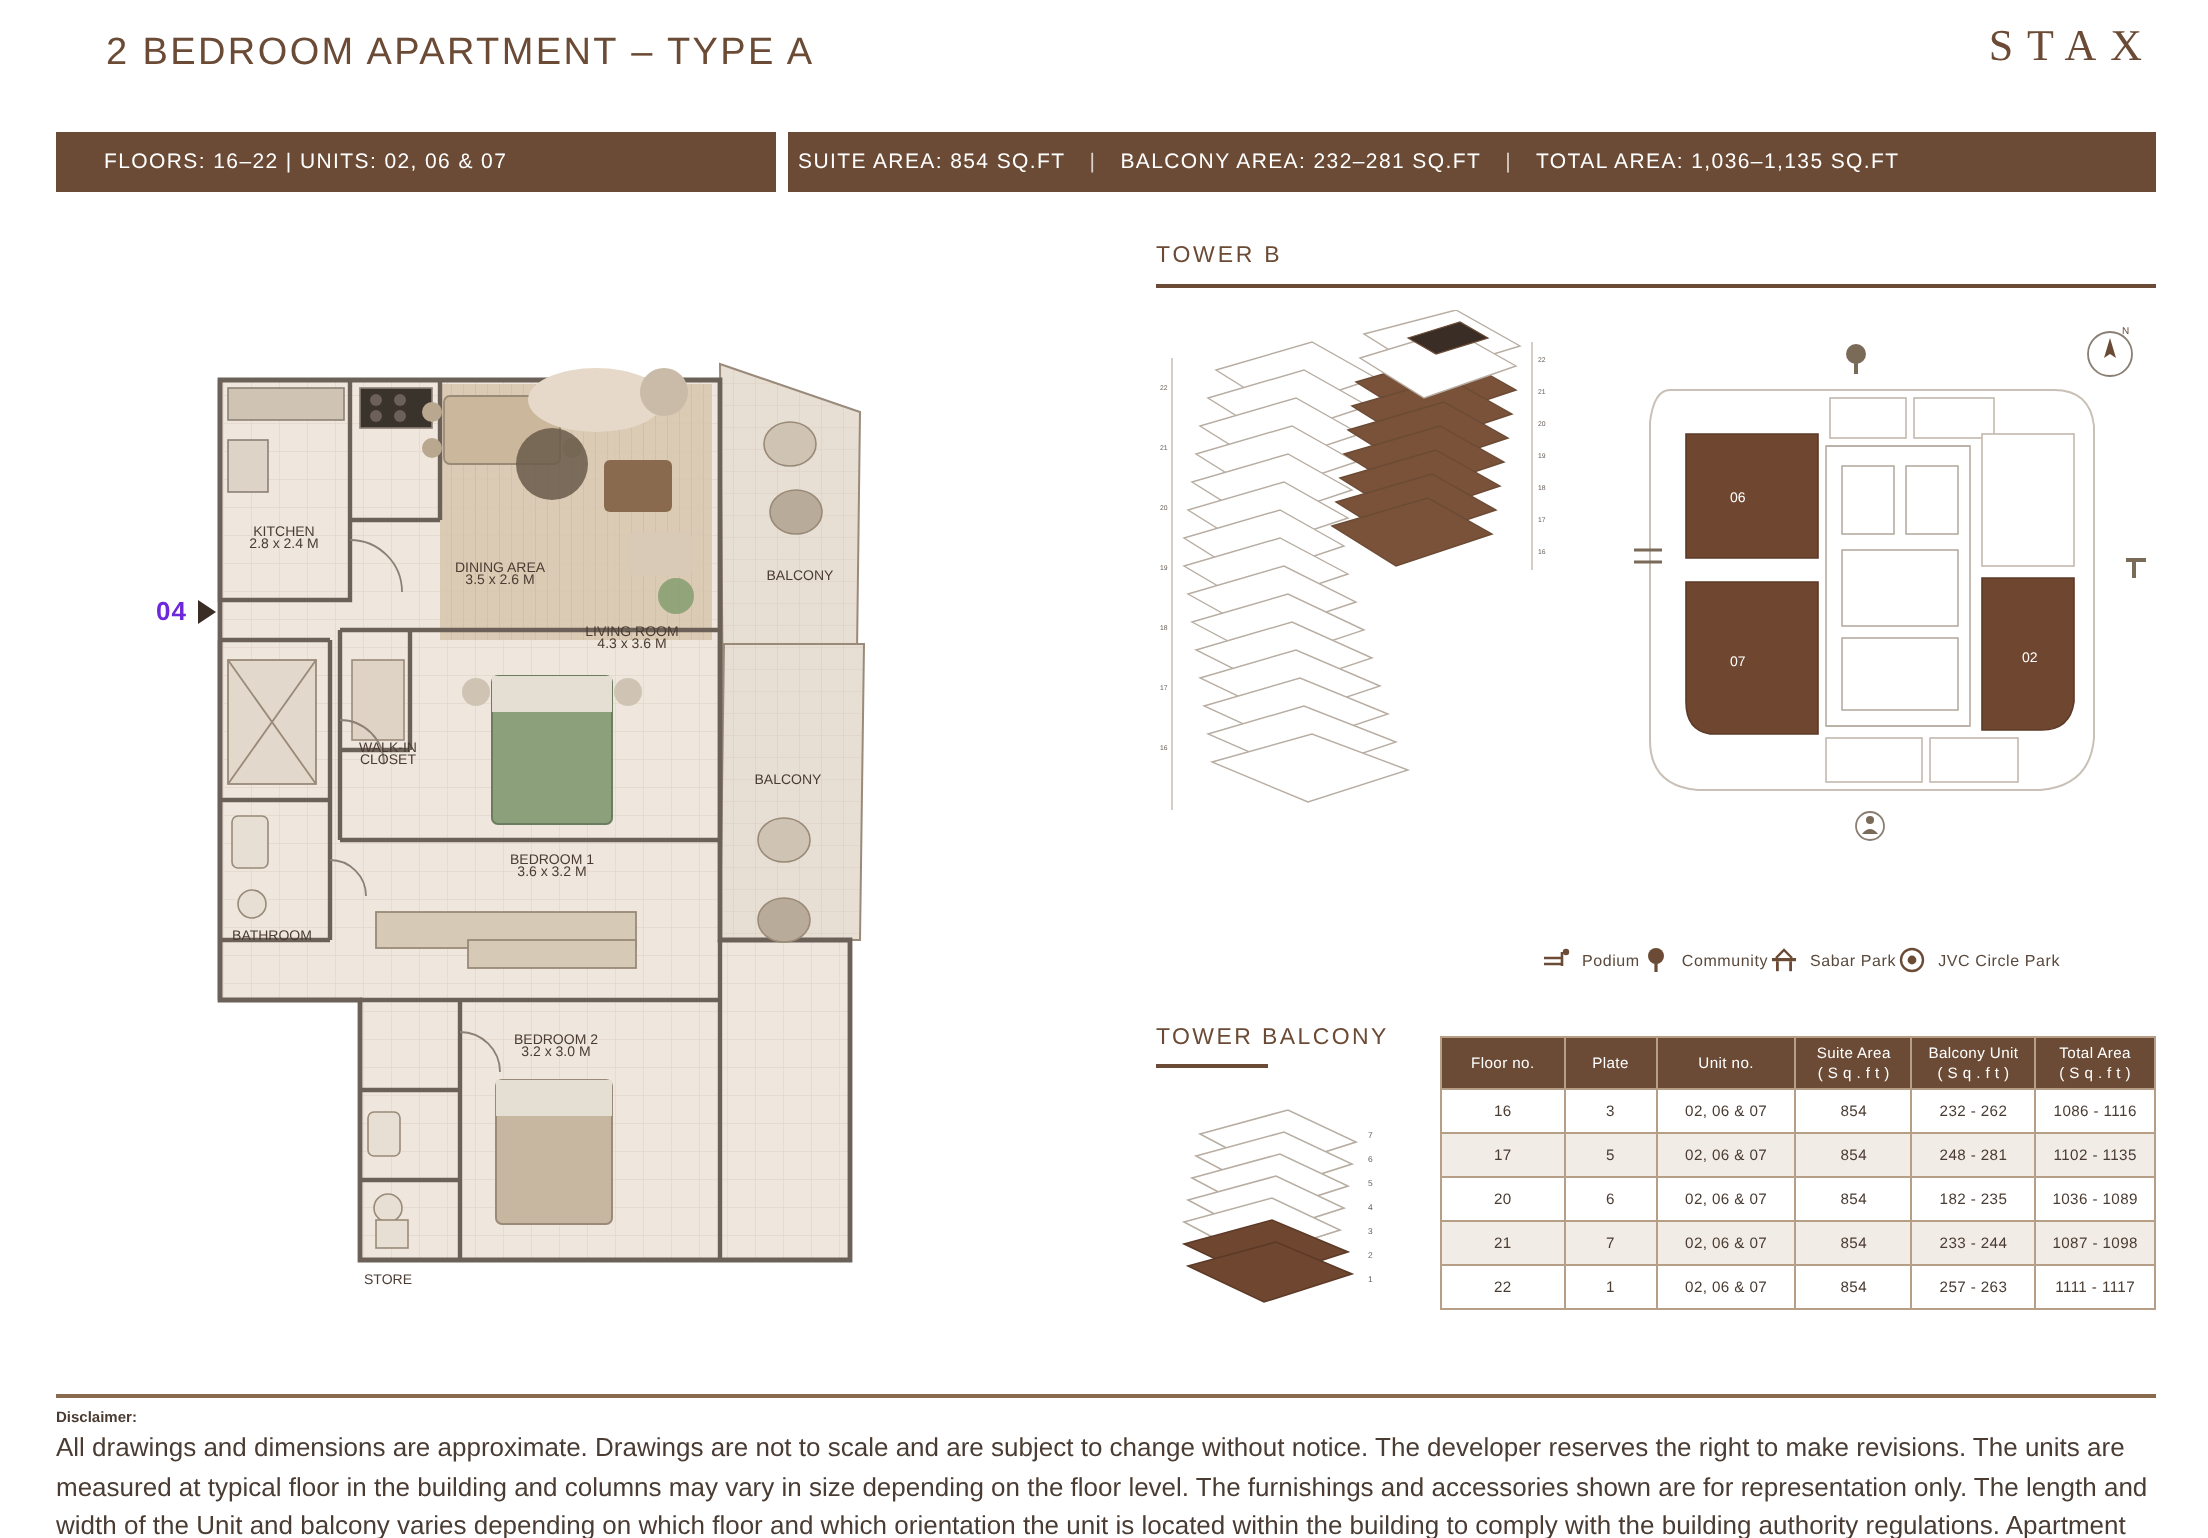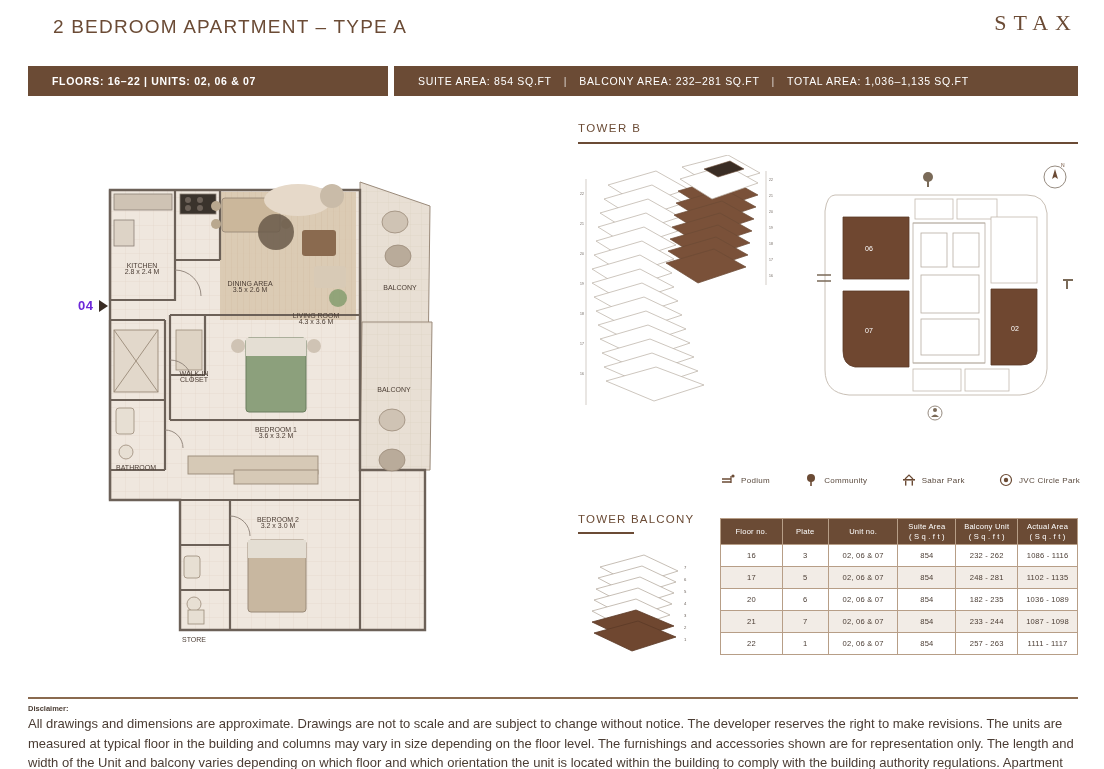--- a/index.html
+++ b/index.html
@@ -26,22 +26,22 @@
     font-family:"Liberation Serif", serif;
   }
 
   
   .bar {
     position:absolute; top:66px; height:30px;
     background:#6b4b35; color:#ffffff;
     display:flex; align-items:center;
     font-size:10.5px; letter-spacing:.7px;
   }
-  .bar-left { left:28px; width:360px; padding-left:24px;font-weight:bold; }
-  .bar-right { left:394px; right:26px; padding-left:24px; }
+  .bar-left { left:28px; width:360px; padding-left:24px; }
+  .bar-right { left:394px; right:26px; padding-left:5px; }
   .bar-right .seg { white-space:nowrap; }
   .bar-right .sep { padding:0 12px; opacity:.75; }
 
   
   .plan-wrap { position:absolute; left:70px; top:170px; width:430px; height:480px; }
   .plan-svg { position:absolute; left:0; top:0; }
   .unit-tag {
     position:absolute; left:8px; top:128px;
     display:flex; align-items:center; gap:6px;
     font-size:13px; font-weight:bold; color:#6d28d9; letter-spacing:.5px;
@@ -57,21 +57,21 @@
     font-size:11.5px; letter-spacing:1.4px; color:#6b4b35;
   }
   .tower-rule { position:absolute; left:578px; top:142px; width:500px; height:2px; background:#6b4b35; }
 
   .stack-wrap { position:absolute; left:578px; top:155px; width:210px; height:280px; }
   .floorkey-wrap { position:absolute; left:805px; top:155px; width:275px; height:280px; }
 
   
   .legend {
     position:absolute; left:720px; top:473px; width:360px;
-    display:flex; justify-content:space-between; align-items:center;
+    display:flex; justify-content:center; align-items:center;
     font-size:8px; color:#5a4a3e; letter-spacing:.3px;
   }
   .legend .item { display:flex; align-items:center; gap:5px; }
 
   
   .plates-head { position:absolute; left:578px; top:513px; font-size:11.5px; letter-spacing:1.2px; color:#6b4b35; }
   .plates-rule { position:absolute; left:578px; top:532px; width:56px; height:2px; background:#6b4b35; }
   .plates-art { position:absolute; left:578px; top:545px; width:130px; height:120px; }
 
   
@@ -459,21 +459,21 @@
         </th>
         <th style="width:58px">
           <div>Suite Area</div>
           <div>( S q . f t )</div>
         </th>
         <th style="width:62px">
           <div>Balcony Unit</div>
           <div>( S q . f t )</div>
         </th>
         <th style="width:60px">
-          <div>Actual Area</div>
+          <div>Total Area</div>
           <div>( S q . f t )</div>
         </th>
       </tr>
     </thead>
     <tbody>
       <tr>
         <td>16</td>
         <td>3</td>
         <td>02, 06 &amp; 07</td>
         <td>854</td>

